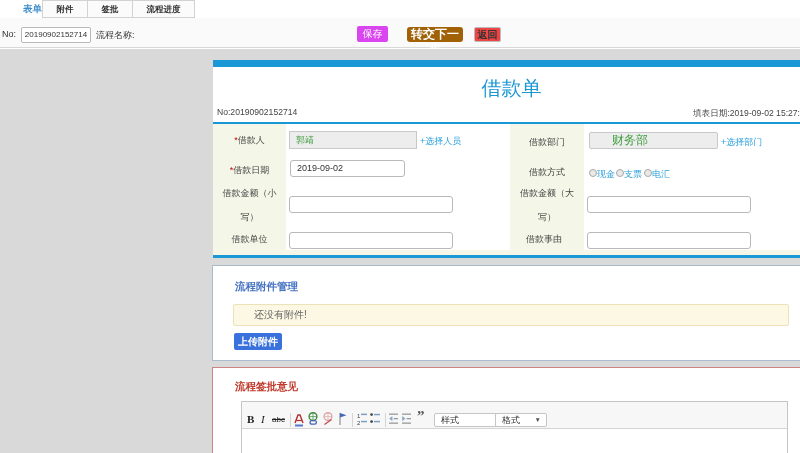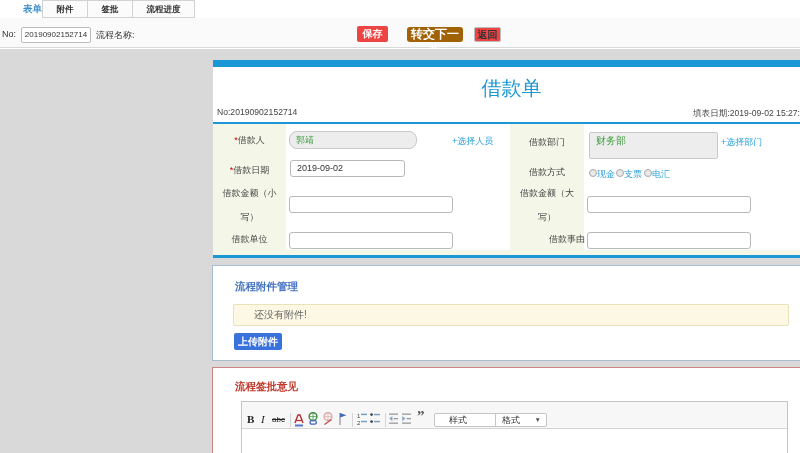--- a/index.html
+++ b/index.html
@@ -15,64 +15,64 @@
   <div class="abs" style="left:0;top:0;width:42px;height:18px;background:#fff;color:#3f8ecb;font-weight:bold;font-size:9.5px;line-height:18px;text-align:right;">表单</div>
   <div class="abs" style="left:42px;top:0;width:46px;height:18px;background:#fbfbfb;border:1px solid #d2d2d2;color:#333;font-weight:bold;font-size:8.5px;line-height:16px;text-align:center;">附件</div>
   <div class="abs" style="left:87px;top:0;width:46px;height:18px;background:#fbfbfb;border:1px solid #d2d2d2;color:#333;font-weight:bold;font-size:8.5px;line-height:16px;text-align:center;">签批</div>
   <div class="abs" style="left:132px;top:0;width:63px;height:18px;background:#fbfbfb;border:1px solid #d2d2d2;color:#333;font-weight:bold;font-size:8.5px;line-height:16px;text-align:center;">流程进度</div>
 </div>
 
 <div class="abs" style="left:0;top:18px;width:800px;height:30px;background:#fafafa;border-bottom:1px solid #d8d8d8;padding-left:21px;">
   <div class="abs" style="left:2px;top:11px;font-size:9px;color:#333;">No:</div>
   <div class="abs" style="left:21px;top:9px;width:70px;height:16px;background:#fff;border:1px solid #b9b9b9;border-radius:2px;font-size:8px;color:#333;line-height:14px;text-align:center;overflow:hidden;">20190902152714</div>
   <div class="abs" style="left:96px;top:11px;font-size:9px;color:#333;">流程名称:</div>
-  <div class="abs" style="left:357px;top:8px;width:31px;height:16px;background:#ef4444;border-radius:2px;color:#fff;font-weight:bold;font-size:10px;line-height:16px;text-align:center;">保存</div>
+  <div class="abs" style="left:357px;top:8px;width:31px;height:16px;background:#d946ef;border-radius:2px;color:#fff;font-weight:normal;font-size:10px;line-height:16px;text-align:center;">保存</div>
   <div class="abs" style="left:407px;top:8.5px;width:56px;height:15px;background:#a16207;border-radius:3px;color:#fff;font-weight:bold;font-size:12px;line-height:15px;text-align:center;">转交下一步</div>
   <div class="abs" style="left:474px;top:8.5px;width:27px;height:15px;background:#ef4444;border:1px solid #bbb;border-radius:2px;color:#333;font-weight:bold;font-size:10px;line-height:13px;text-align:center;">返回</div>
 </div>
 
 <div class="abs" style="left:0;top:49px;width:800px;height:404px;background:#d9d9d9;"></div>
 
 <div class="abs" style="left:213px;top:60px;width:597px;height:198px;background:#fff;">
   <div class="abs" style="left:0;top:0;width:597px;height:7px;background:#1a97d5;"></div>
   <div class="abs" style="left:0;top:15px;width:597px;height:24px;color:#1a97d5;font-size:20px;text-align:center;">借款单</div>
   <div class="abs" style="left:4px;top:47px;font-size:8.6px;color:#444;">No:20190902152714</div>
   <div class="abs" style="left:480px;top:48px;width:200px;font-size:8.6px;color:#444;white-space:nowrap;">填表日期:2019-09-02 15:27:15</div>
   <div class="abs" style="left:0;top:62px;width:597px;height:2px;background:#1a97d5;"></div>
 
   <div class="abs" style="left:0;top:64px;width:73px;height:131px;background:#f4f6e7;"></div>
   <div class="abs" style="left:297px;top:64px;width:74px;height:131px;background:#f4f6e7;"></div>
   <div class="abs" style="left:73px;top:190px;width:224px;height:5px;background:#f4f6e7;"></div>
   <div class="abs" style="left:371px;top:190px;width:226px;height:5px;background:#f4f6e7;"></div>
 
   <div class="abs" style="left:0;top:73.5px;width:73px;text-align:center;font-size:9px;color:#444;"><span style="color:#c00;">*</span>借款人</div>
-  <div class="abs" style="left:76px;top:71px;width:128px;height:18px;background:#ededed;border:1px solid #c8c8c8;border-radius:8px;font-size:9px;color:#3f9c3f;line-height:16px;padding-left:6px;">郭靖</div>
-  <div class="abs" style="left:207px;top:75px;font-size:9px;color:#2aa0da;margin-left:32px;">+选择人员</div>
+  <div class="abs" style="left:76px;top:71px;width:128px;height:18px;background:#ededed;border:1px solid #c8c8c8;border-radius:0;font-size:9px;color:#3f9c3f;line-height:16px;padding-left:6px;">郭靖</div>
+  <div class="abs" style="left:207px;top:75px;font-size:9px;color:#2aa0da;">+选择人员</div>
   <div class="abs" style="left:297px;top:76px;width:74px;text-align:center;font-size:9px;color:#444;">借款部门</div>
-  <div class="abs" style="left:376px;top:72px;width:129px;height:27px;background:#ededed;border:1px solid #c8c8c8;border-radius:2px;font-size:10px;color:#3f9c3f;line-height:15px;padding-left:6px;">财务部</div>
+  <div class="abs" style="left:376px;top:72px;width:129px;height:17px;background:#ededed;border:1px solid #c8c8c8;border-radius:2px;font-size:12px;color:#3f9c3f;line-height:15px;padding-left:22px;">财务部</div>
   <div class="abs" style="left:508px;top:76px;font-size:9px;color:#2aa0da;">+选择部门</div>
 
   <div class="abs" style="left:0;top:104px;width:73px;text-align:center;font-size:9px;color:#444;"><span style="color:#c00;">*</span>借款日期</div>
   <div class="abs" style="left:77px;top:100px;width:115px;height:17px;background:#fff;border:1px solid #b9b9b9;border-radius:3px;font-size:9px;color:#333;line-height:15px;padding-left:6px;">2019-09-02</div>
   <div class="abs" style="left:297px;top:106px;width:74px;text-align:center;font-size:9px;color:#444;">借款方式</div>
   <div class="abs" style="left:376px;top:109px;width:8px;height:8px;border-radius:50%;background:#e9e9e9;border:1px solid #a8a8a8;"></div>
   <div class="abs" style="left:384px;top:108px;font-size:9px;color:#2aa0da;">现金</div>
   <div class="abs" style="left:403px;top:109px;width:8px;height:8px;border-radius:50%;background:#e9e9e9;border:1px solid #a8a8a8;"></div>
   <div class="abs" style="left:411px;top:108px;font-size:9px;color:#2aa0da;">支票</div>
   <div class="abs" style="left:431px;top:109px;width:8px;height:8px;border-radius:50%;background:#e9e9e9;border:1px solid #a8a8a8;"></div>
   <div class="abs" style="left:439px;top:108px;font-size:9px;color:#2aa0da;">电汇</div>
 
   <div class="abs" style="left:0;top:121px;width:73px;text-align:center;font-size:9px;color:#444;line-height:24px;">借款金额（小<br>写）</div>
   <div class="abs" style="left:76px;top:136px;width:164px;height:17px;background:#fff;border:1px solid #b9b9b9;border-radius:3px;"></div>
   <div class="abs" style="left:297px;top:121px;width:74px;text-align:center;font-size:9px;color:#444;line-height:24px;">借款金额（大<br>写）</div>
   <div class="abs" style="left:374px;top:136px;width:164px;height:17px;background:#fff;border:1px solid #b9b9b9;border-radius:3px;"></div>
 
   <div class="abs" style="left:0;top:173px;width:73px;text-align:center;font-size:9px;color:#444;">借款单位</div>
   <div class="abs" style="left:76px;top:172px;width:164px;height:17px;background:#fff;border:1px solid #b9b9b9;border-radius:3px;"></div>
-  <div class="abs" style="left:308px;top:173px;width:92px;text-align:center;font-size:9px;color:#444;">借款事由</div>
+  <div class="abs" style="left:285px;top:173px;width:92px;text-align:center;font-size:9px;color:#444;">借款事由</div>
   <div class="abs" style="left:374px;top:172px;width:164px;height:17px;background:#fff;border:1px solid #b9b9b9;border-radius:3px;"></div>
 
   <div class="abs" style="left:0;top:195px;width:597px;height:3px;background:#1a97d5;"></div>
 </div>
 
 <div class="abs" style="left:212px;top:265px;width:598px;height:96px;background:#fff;border:1px solid #a8bccd;">
   <div class="abs" style="left:22px;top:14px;font-size:10.5px;font-weight:bold;color:#4573c2;">流程附件管理</div>
   <div class="abs" style="left:20px;top:38px;width:556px;height:22px;background:#fcf8e3;border:1px solid #ece2b9;border-radius:2px;font-size:10px;color:#666;line-height:20px;padding-left:20px;">还没有附件!</div>
   <div class="abs" style="left:21px;top:67px;width:48px;height:17px;background:#3a72dd;border-radius:2px;color:#fff;font-weight:bold;font-size:10px;line-height:17px;text-align:center;">上传附件</div>
 </div>
@@ -142,16 +142,16 @@
     </div>
     <div class="abs" style="left:160px;top:10px;width:9px;height:14px;">
       <svg width="9" height="14" viewBox="0 0 9 14">
           <rect x="0" y="1.5" width="9" height="1.3" fill="#999"></rect>
           <rect x="0" y="10.5" width="9" height="1.3" fill="#999"></rect>
           <path d="M0.2 4 L0.2 9.2 L3.4 6.6 Z" fill="#88a8cc"></path>
           <rect x="4.6" y="6" width="4.4" height="1.3" fill="#999"></rect>
         </svg>
     </div>
     <div class="abs" style="left:175px;top:6px;font-size:15px;font-weight:bold;font-family:'Liberation Serif',serif;color:#555;">”</div>
-    <div class="abs" style="left:192px;top:11px;width:72px;height:14px;background:#fff;border:1px solid #c5c5c5;border-radius:2px;font-size:9px;color:#333;line-height:12px;padding-left:14px;">样式<span style="position:absolute;right:5px;top:0;color:#555;font-size:6.5px;line-height:12px;">▼</span></div>
+    <div class="abs" style="left:192px;top:11px;width:72px;height:14px;background:#fff;border:1px solid #c5c5c5;border-radius:2px;font-size:9px;color:#333;line-height:12px;padding-left:6px;">样式<span style="position:absolute;right:5px;top:0;color:#555;font-size:6.5px;line-height:12px;">▼</span></div>
     <div class="abs" style="left:253px;top:11px;width:52px;height:14px;background:#fff;border:1px solid #c5c5c5;border-radius:2px;font-size:9px;color:#333;line-height:12px;padding-left:6px;">格式<span style="position:absolute;right:5px;top:0;color:#555;font-size:6.5px;line-height:12px;">▼</span></div>
   </div>
 </div>
 
 </body></html>

